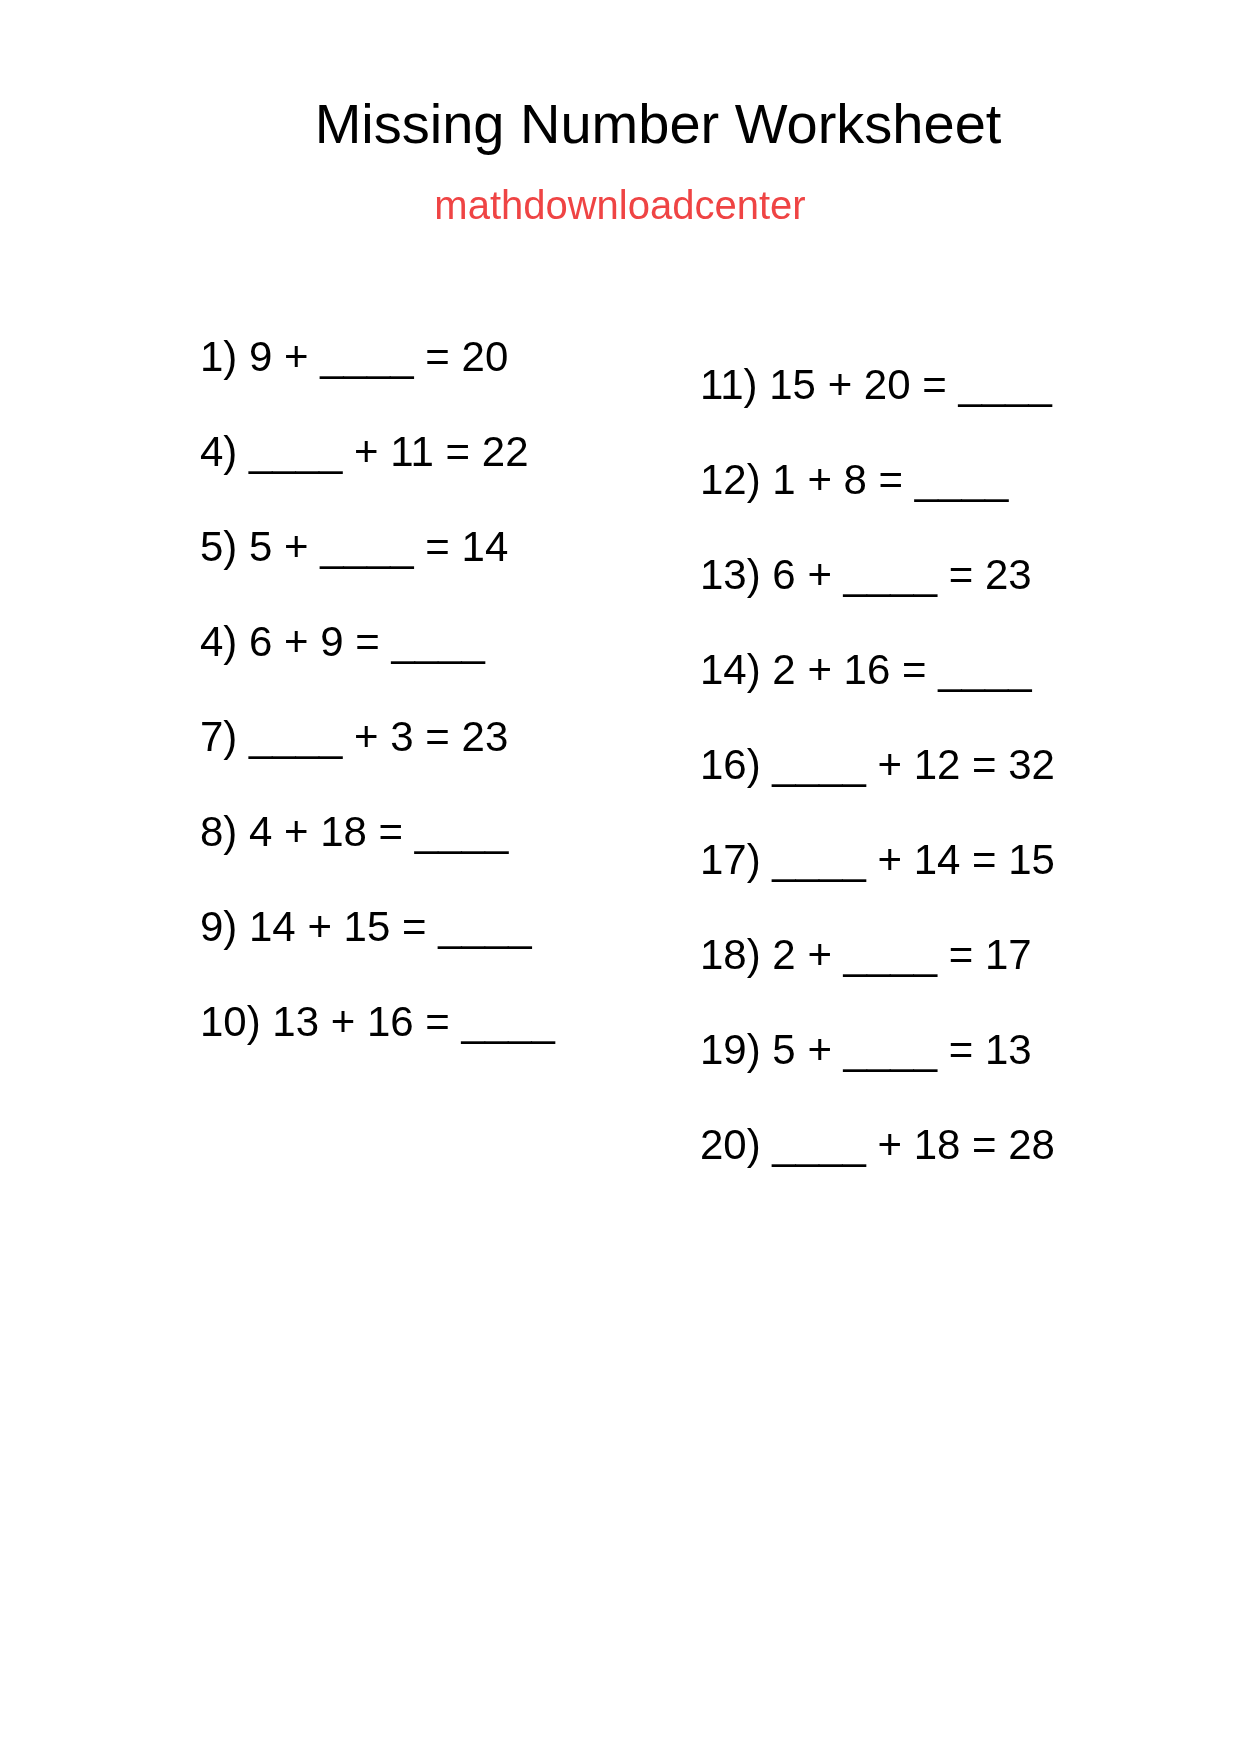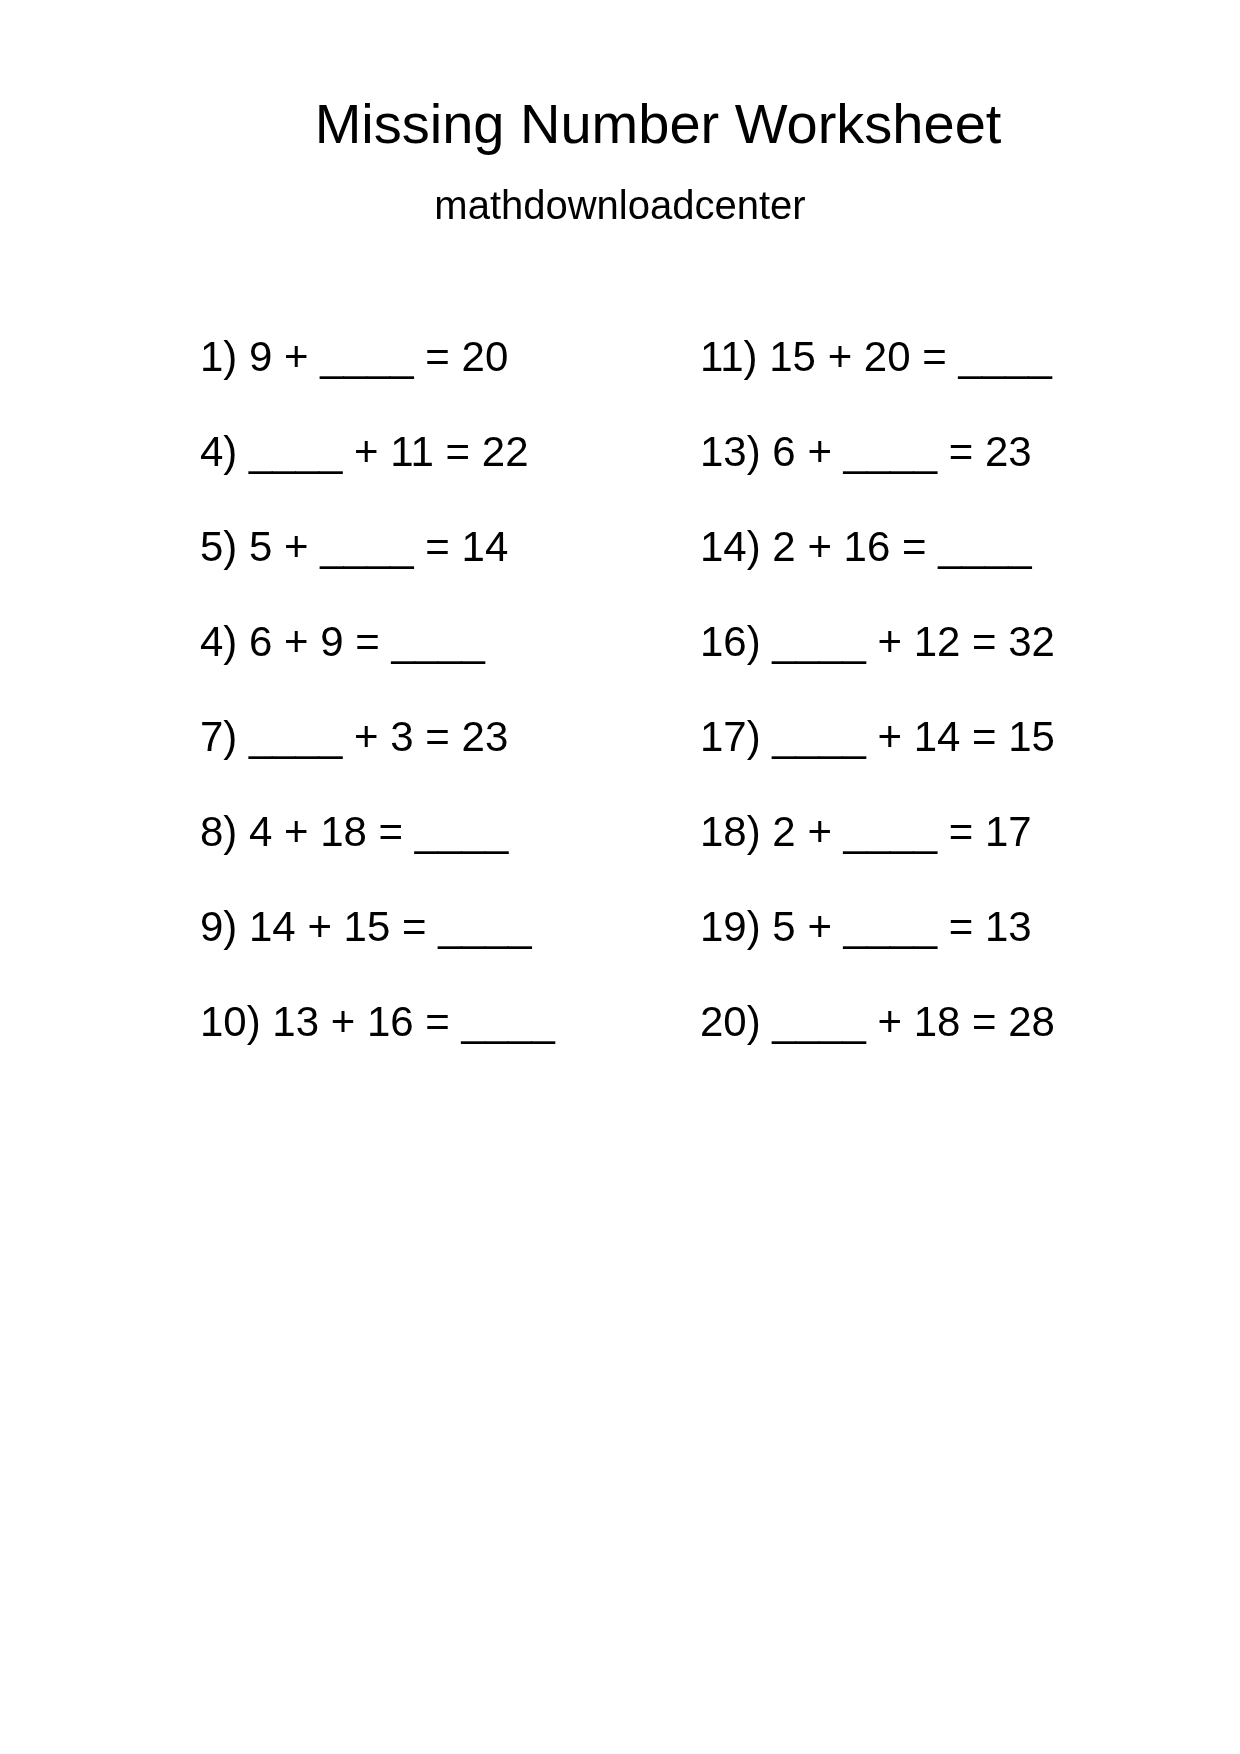--- a/index.html
+++ b/index.html
@@ -1,24 +1,24 @@
 <!DOCTYPE html>
 <html><head>
   <meta charset="utf-8">
   <style>
     html, body { margin: 0; padding: 0; background: #ffffff; }
     body { width: 1240px; height: 1754px; position: relative; overflow: hidden;
            font-family: "Liberation Sans", sans-serif; color: #000; }
     .title { position: absolute; left: 0; width: 1216px; top: 96px; text-align: center;
              font-size: 56px; line-height: 1; padding-left: 100px; box-sizing: border-box; }
     .subtitle { position: absolute; left: 0; width: 1240px; top: 185px; text-align: center;
-                font-size: 40px; line-height: 1; color: #000000; box-sizing: border-box; }
+                font-size: 40px; line-height: 1; color: #ef4444; box-sizing: border-box; }
     .col { position: absolute; top: 336px; }
     .col.left { left: 200px; }
-    .col.right { left: 700px; }
+    .col.right { left: 700px; margin-top: 28px; }
     .prob { height: 95px; font-size: 42px; line-height: 1; white-space: pre; }
   </style>
 </head>
 <body>
 
 <div class="title">Missing Number Worksheet</div>
 <div class="subtitle">mathdownloadcenter</div>
 
 <div class="col left">
   <div class="prob">1) 9 + ____ = 20</div>
@@ -26,20 +26,21 @@
   <div class="prob">5) 5 + ____ = 14</div>
   <div class="prob">4) 6 + 9 = ____</div>
   <div class="prob">7) ____ + 3 = 23</div>
   <div class="prob">8) 4 + 18 = ____</div>
   <div class="prob">9) 14 + 15 = ____</div>
   <div class="prob">10) 13 + 16 = ____</div>
 </div>
 
 <div class="col right">
   <div class="prob">11) 15 + 20 = ____</div>
+  <div class="prob">12) 1 + 8 = ____</div>
   <div class="prob">13) 6 + ____ = 23</div>
   <div class="prob">14) 2 + 16 = ____</div>
   <div class="prob">16) ____ + 12 = 32</div>
   <div class="prob">17) ____ + 14 = 15</div>
   <div class="prob">18) 2 + ____ = 17</div>
   <div class="prob">19) 5 + ____ = 13</div>
   <div class="prob">20) ____ + 18 = 28</div>
 </div>
 
 </body></html>

